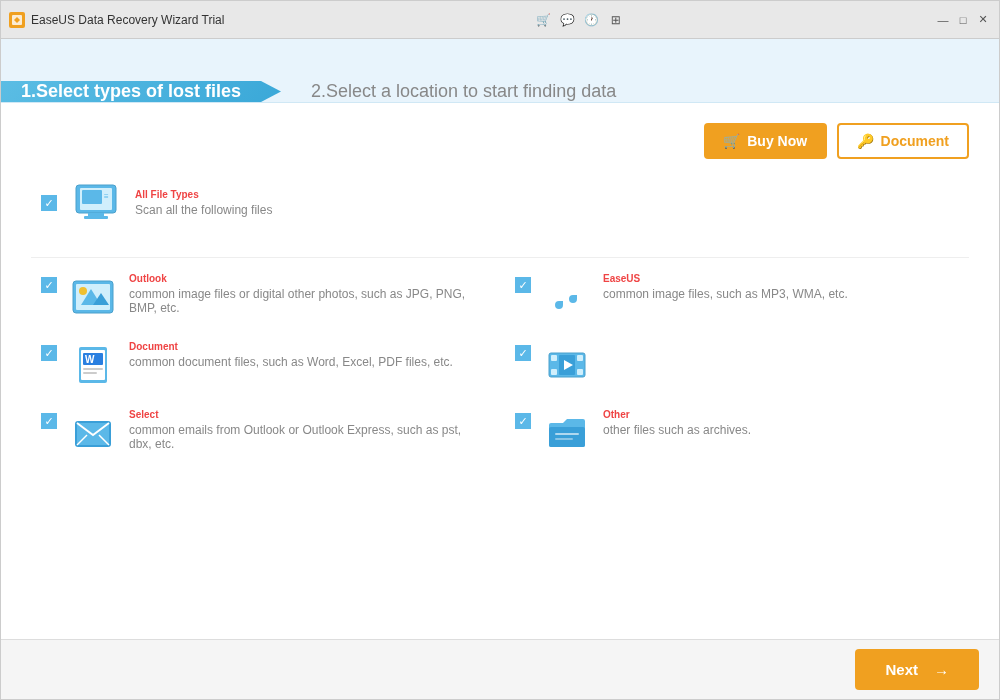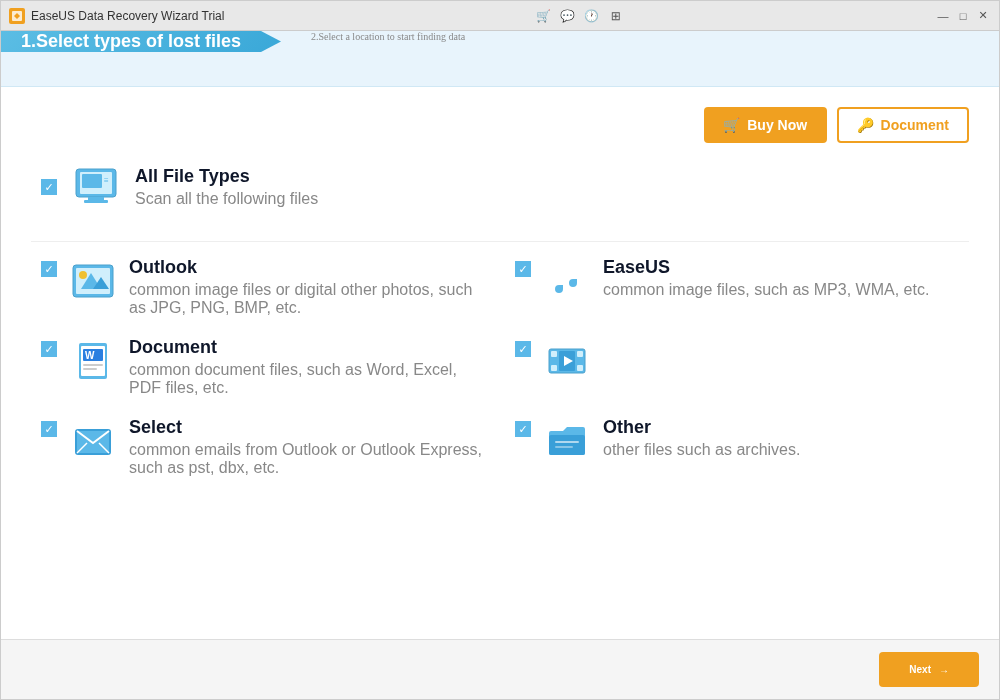--- a/index.html
+++ b/index.html
@@ -10,21 +10,21 @@
       height: 700px;
       overflow: hidden;
       border: 1px solid #ccc;
       display: flex;
       flex-direction: column;
     }
 
     
     .title-bar {
       background: #e8e8e8;
-      height: 30px;
+      height: 38px;
       display: flex;
       align-items: center;
       padding: 0 8px;
       border-bottom: 1px solid #ccc;
       justify-content: space-between;
     }
     .title-bar-left {
       display: flex;
       align-items: center;
       gap: 6px;
@@ -70,24 +70,24 @@
       align-items: center;
       justify-content: center;
       font-size: 12px;
       color: #555;
       cursor: pointer;
     }
 
     
     .wizard-header {
       display: flex;
-      align-items: flex-start;
+      align-items: flex-end;
       background: #e8f4fc;
       border-bottom: 1px solid #d0e8f5;
-      height: 56px;
+      height: 64px;
     }
     .step-active {
       background: linear-gradient(135deg, #5bbde4 0%, #3aa8d8 100%);
       display: flex;
       align-items: center;
       padding: 0 30px 0 20px;
       flex: 0 0 auto;
       clip-path: polygon(0 0, calc(100% - 20px) 0, 100% 50%, calc(100% - 20px) 100%, 0 100%);
       min-width: 280px;
     }
@@ -98,22 +98,21 @@
     }
     .step-inactive {
       display: flex;
       align-items: center;
       padding: 0 30px;
       flex: 1;
       background: #e8f4fc;
     }
     .step-inactive-text {
       color: #888;
-      font-size: 10px;
-      font-family: Liberation Serif, serif;
+      font-size: 18px;
     }
 
     
     .main-content {
       flex: 1;
       background: white;
       padding: 20px 30px;
       overflow: auto;
       position: relative;
     }
@@ -175,27 +174,27 @@
     }
     .file-type-icon {
       width: 48px;
       height: 48px;
       display: flex;
       align-items: center;
       justify-content: center;
       flex-shrink: 0;
     }
     .file-type-info h3 {
-      font-size: 18px;
-      color: #0f172a;
+      font-size: 10px;
+      color: #ef4444;
       font-weight: bold;
       margin-bottom: 3px;
     }
     .file-type-info p {
-      font-size: 16px;
+      font-size: 12px;
       color: #888;
     }
 
     
     .file-types-grid {
       display: grid;
       grid-template-columns: 1fr 1fr;
       gap: 20px 30px;
       padding: 0 10px;
     }
@@ -216,27 +215,27 @@
       display: flex;
       align-items: center;
       justify-content: flex-end;
       padding: 0 20px;
     }
     .btn-next {
       background: #f0a020;
       color: white;
       border: none;
       padding: 12px 30px;
-      font-size: 10px;
+      font-size: 15px;
       font-weight: bold;
       cursor: pointer;
       border-radius: 4px;
       display: flex;
       align-items: center;
-      gap: 8px;
+      gap: 16px;
     }
 
     
     svg { display: block; }
 
     .divider-line {
       border: none;
       border-top: 1px solid #eee;
       margin: 15px 0;
     }

